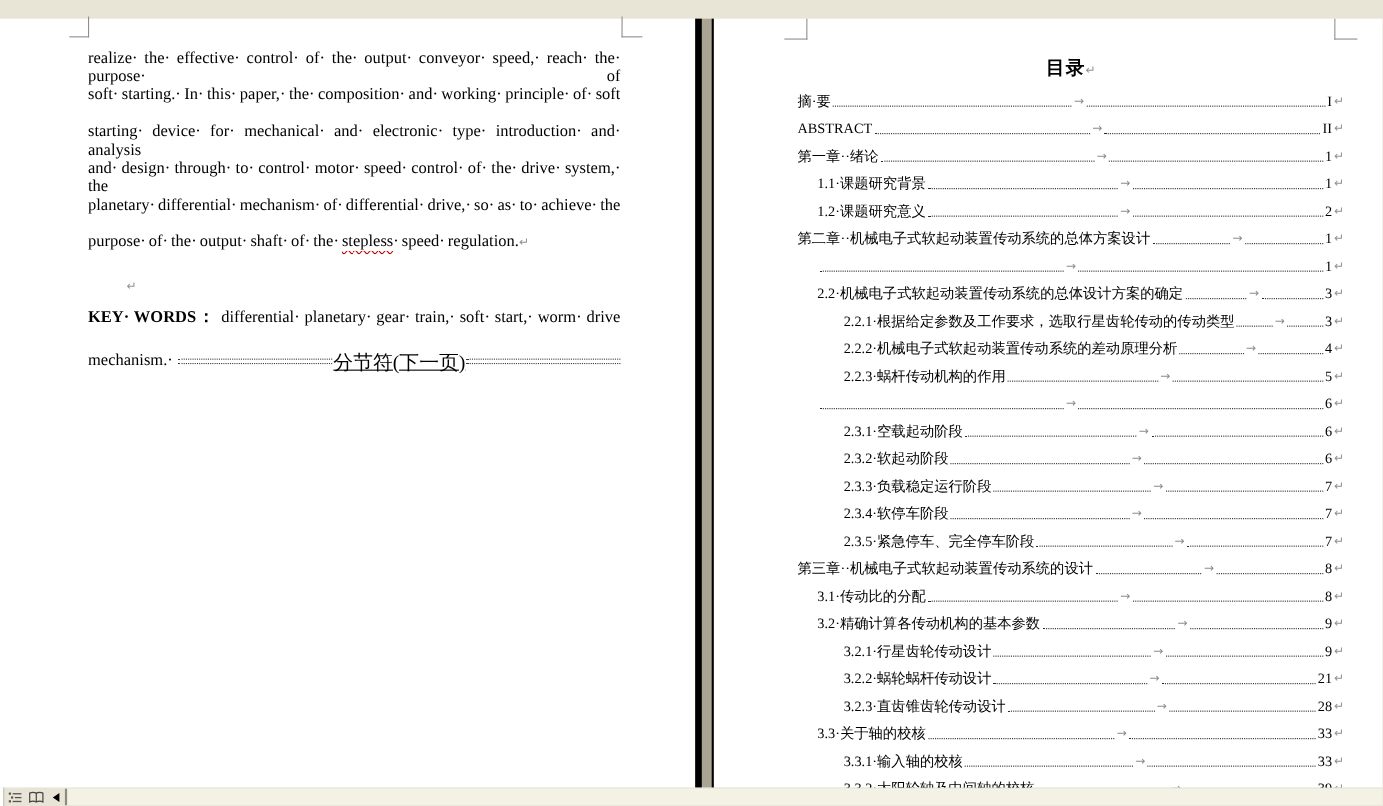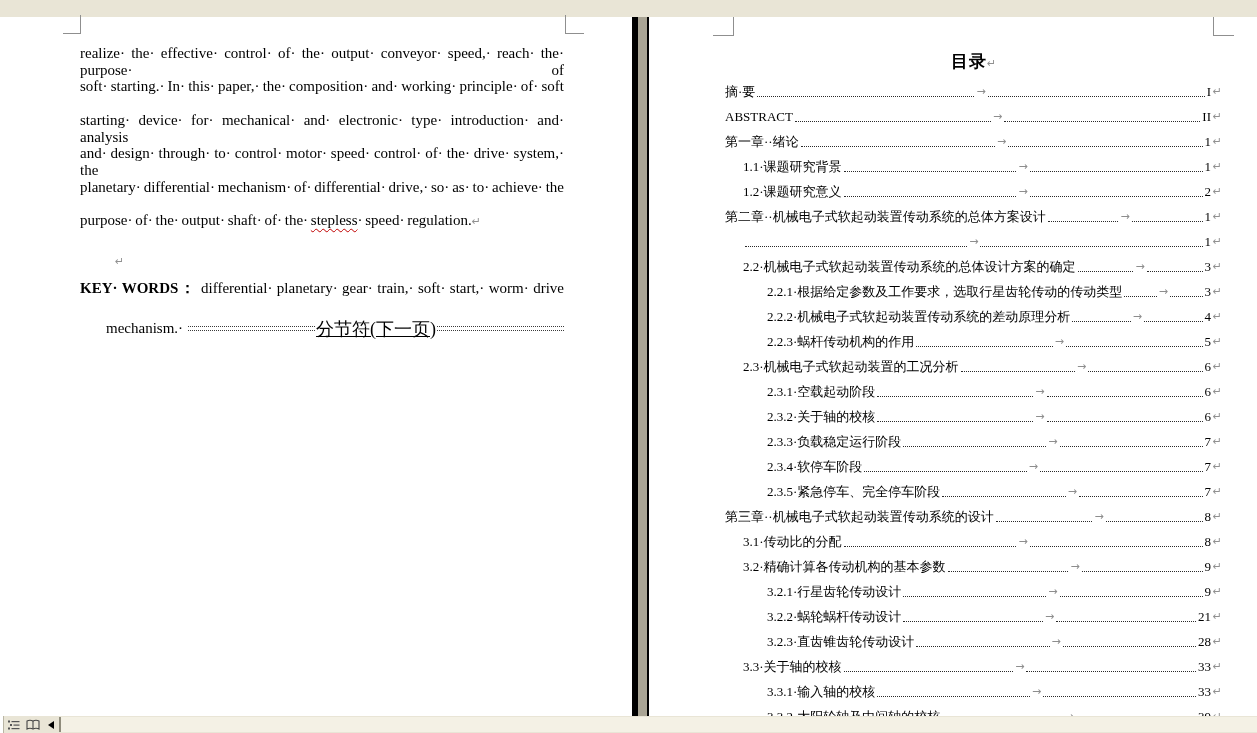--- a/index.html
+++ b/index.html
@@ -30,21 +30,21 @@
     height:33.4px; overflow:hidden;
     text-align:justify; text-align-last:justify; word-spacing:-1px;
   }
   .abs-line.last { text-align-last:left; }
   .mark { color:#919191; font-family:"DejaVu Sans","Liberation Sans",sans-serif; font-size:11px; }
   .pilcrow-line { height:33.4px; padding-left:35px; line-height:30px; }
   .misspell { text-decoration:underline wavy #c00000; text-decoration-thickness:1px; text-underline-offset:3px; }
   .kw-line { height:33.4px; overflow:hidden; text-align:justify; text-align-last:justify; word-spacing:-1px; }
   .kw-label { font-weight:bold; }
   .mech-row { height:33.4px; display:flex; align-items:center; }
-  .mech-word { white-space:nowrap;margin-left:26px; }
+  .mech-word { white-space:nowrap; }
   .sect-break { flex:1; display:flex; align-items:center; margin-left:5px; }
   .dbl { flex:1; height:3px; border-top:1px dotted #3a3a3a; border-bottom:1px dotted #3a3a3a; }
   .sect-label { font-size:18px; padding:0 1px; white-space:nowrap;text-decoration:underline; }
   
   .toc { position:absolute; left:725px; top:23px; width:497px; font-size:13px; }
   .toc-title-row { text-align:center; margin-top:26px; height:26px; line-height:26px; }
   .toc-title { font-weight:bold; font-size:17px; letter-spacing:1px; }
   .toc-list { margin-top:4px; }
   .toc-row { display:flex; height:25px; line-height:25px; }
   .toc-row.lvl0 { padding-left:0; }
@@ -209,39 +209,38 @@
   <div class="toc-row lvl2">
     <span class="toc-text">2.2.3·蜗杆传动机构的作用</span>
     <span class="leader"></span>
     <span class="tab-mark">→</span>
     <span class="leader"></span>
     <span class="toc-pg">5</span>
     <span class="mark p-mark">↵</span>
   </div>
 
   <div class="toc-row lvl1">
-    <span class="toc-text">2.3·机械电子式软起动装置的工况分析</span>
     <span class="leader"></span>
     <span class="tab-mark">→</span>
     <span class="leader"></span>
     <span class="toc-pg">6</span>
     <span class="mark p-mark">↵</span>
   </div>
 
   <div class="toc-row lvl2">
     <span class="toc-text">2.3.1·空载起动阶段</span>
     <span class="leader"></span>
     <span class="tab-mark">→</span>
     <span class="leader"></span>
     <span class="toc-pg">6</span>
     <span class="mark p-mark">↵</span>
   </div>
 
   <div class="toc-row lvl2">
-    <span class="toc-text">2.3.2·关于轴的校核</span>
+    <span class="toc-text">2.3.2·软起动阶段</span>
     <span class="leader"></span>
     <span class="tab-mark">→</span>
     <span class="leader"></span>
     <span class="toc-pg">6</span>
     <span class="mark p-mark">↵</span>
   </div>
 
   <div class="toc-row lvl2">
     <span class="toc-text">2.3.3·负载稳定运行阶段</span>
     <span class="leader"></span>

